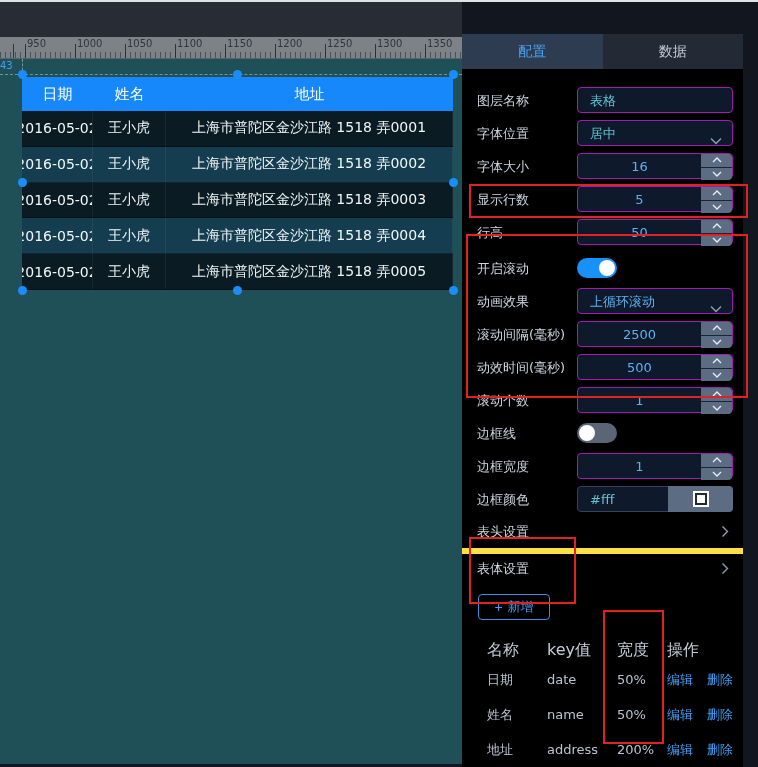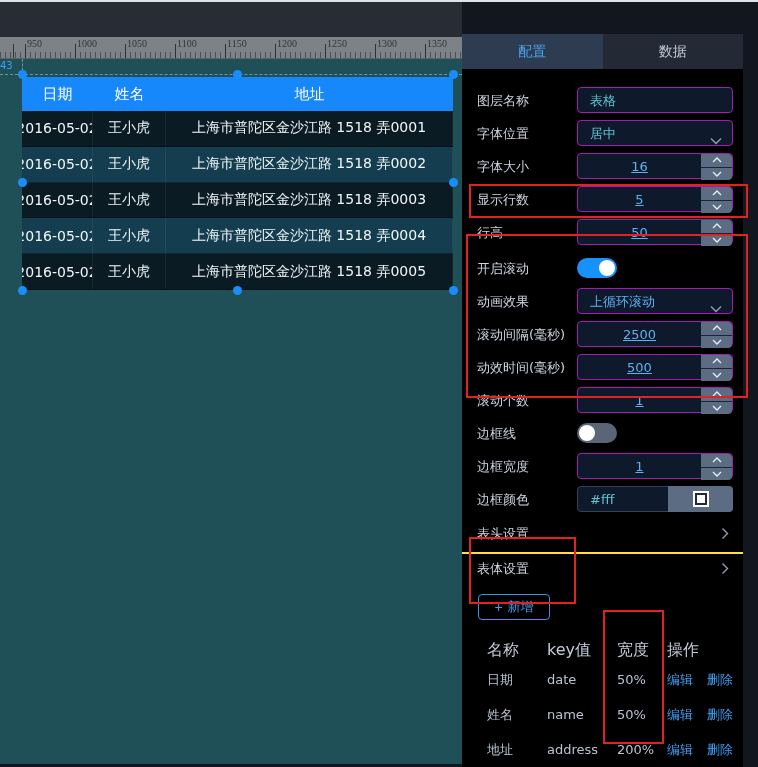--- a/index.html
+++ b/index.html
@@ -8,21 +8,21 @@
   .top-line { position:absolute; left:0; top:0; width:758px; height:2px; background:#dfe2e7; z-index:50; }
 
   
   .canvas { position:absolute; left:0; top:2px; width:462px; height:765px; }
   .canvas-topbar { height:35px; background:#272c35; }
   .ruler { position:relative; height:22px; background:#7d8287; border-bottom:1px solid #5d6268;
     background-image:
       repeating-linear-gradient(to right, rgba(35,40,46,.85) 0 1px, transparent 1px 50px),
       repeating-linear-gradient(to right, rgba(35,40,46,.55) 0 1px, transparent 1px 5px);
     background-size:100% 14px,100% 6px; background-repeat:repeat-x; background-position:25px 100%,0 100%; }
-  .ruler-label { position:absolute; top:1px; font-size:10px; color:#31353b; letter-spacing:0;font-family:Liberation Serif, serif; }
+  .ruler-label { position:absolute; top:1px; font-size:10px; color:#31353b; letter-spacing:0; }
   .stage { position:relative; height:705px; background:#1f5058; }
   .vruler-num { position:absolute; left:0; top:1px; font-size:10px; color:#3e9ef5; }
   .guide-h { position:absolute; left:0; top:15px; width:462px; height:0;
     border-top:1px dashed rgba(215,228,233,.45); }
   .guide-v { position:absolute; left:22px; top:0; height:16px; width:0;
     border-left:1px dashed rgba(215,228,233,.45); }
 
   .widget-table { position:absolute; left:22px; top:18px; width:431px; }
   .wt-header { display:grid; grid-template-columns:71px 73px 287px; height:34px; background:#1788fb; }
   .wt-header > div { display:flex; align-items:center; justify-content:center;
@@ -45,42 +45,42 @@
 
   .form { padding-top:15px; }
   .form-row { position:relative; height:33px; }
   .form-label { position:absolute; left:15px; top:50%; transform:translateY(-50%);
     font-size:13px; color:#cdd5e1; white-space:nowrap; }
   .control { position:absolute; left:115px; right:10px; top:3px; height:26px; }
   .ibox { position:absolute; inset:0; background:#0e1a2b; border:1px solid #a21caf;
     border-radius:4px; }
   .ival-left { position:absolute; left:12px; top:0; line-height:26px; font-size:13px; color:#5fc4d4; }
   .ival-center { position:absolute; left:0; right:31px; top:0; line-height:26px;
-    text-align:center; font-size:13px; color:#5fb0f0;text-decoration:underline; }
+    text-align:center; font-size:13px; color:#5fb0f0; }
   .stepper { position:absolute; right:0; top:0; width:31px; height:26px; display:flex;
     flex-direction:column; border-radius:0 4px 4px 0; overflow:hidden; }
   .step-btn { flex:1; background:#5c6c82; display:flex; align-items:center; justify-content:center; cursor:pointer; }
   .step-btn.up { border-bottom:1px solid #1c2534; }
   .sel-chevron { position:absolute; right:10px; top:9px; }
   .toggle { position:absolute; left:0; top:3px; width:40px; height:20px; border-radius:10px; cursor:pointer; }
   .toggle.on { background:#1991fb; }
   .toggle.off { background:#5a6576; }
   .knob { position:absolute; top:2px; width:16px; height:16px; border-radius:50%; background:#fff; }
   .toggle.on .knob { right:2px; }
   .toggle.off .knob { left:2px; }
   .color-field { position:absolute; left:0; top:0; width:106px; height:26px; background:#0e1a2b;
     border:1px solid #33415a; border-radius:4px 0 0 4px;text-align:center; }
   .color-btn { position:absolute; right:0; top:0; width:65px; height:26px; background:#5c6c82;
     border-radius:0 4px 4px 0; display:flex; align-items:center; justify-content:center; cursor:pointer; }
   .color-swatch { width:16px; height:16px; background:#fff; border:2px solid #fff;
     box-shadow:inset 0 0 0 2px #222a38; }
 
   .section-row { position:relative; height:38px; cursor:pointer; }
   .section-row .form-label { font-size:13px; }
-  .section-row.bordered { border-bottom:2px solid #fde047;padding-left:44px; }
+  .section-row.bordered { border-bottom:6px solid #fde047;padding-left:44px; }
   .chev-right { position:absolute; right:14px; top:50%; transform:translateY(-50%); }
 
   .btn-row { height:40px; position:relative; }
   .add-btn { position:absolute; left:16px; top:10px; width:72px; height:26px;
     background:transparent; border:1px solid #3f8fe0; border-radius:4px; color:#3f9ef5;
     font-size:13px; display:flex; align-items:center; justify-content:center; gap:5px; cursor:pointer; }
   .add-btn .plus { font-size:14px; line-height:1; }
 
   .cols-table { margin-top:14px; }
   .ct-grid { display:grid; grid-template-columns:60px 70px 50px auto; padding-left:25px; align-items:center; }

